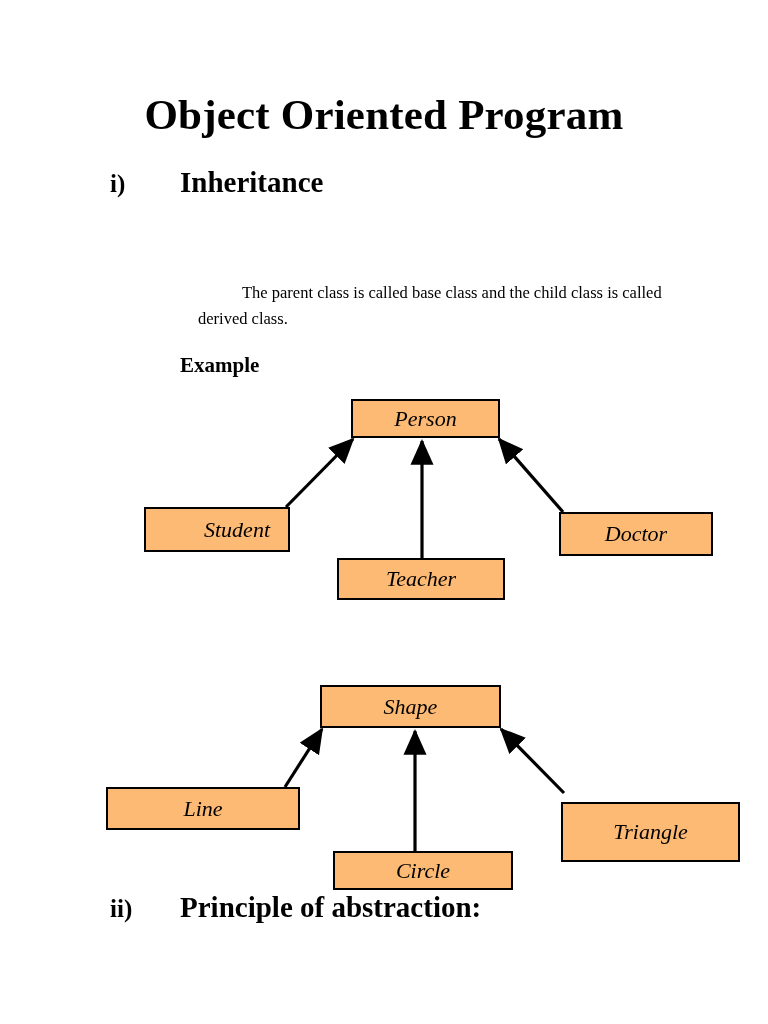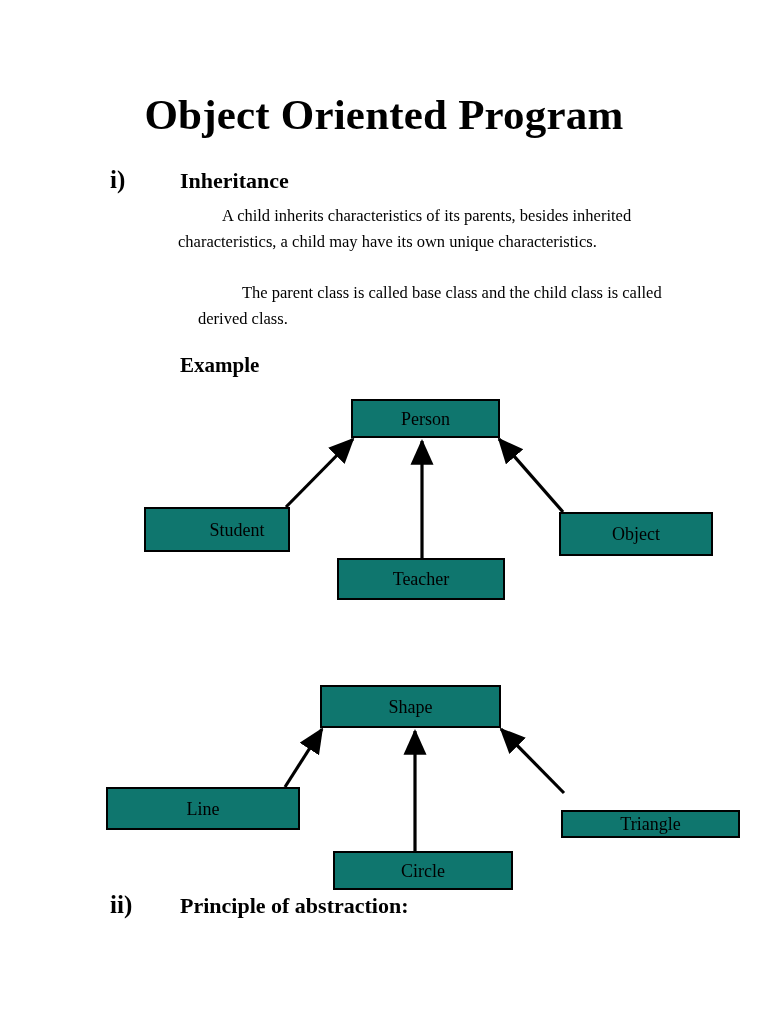--- a/index.html
+++ b/index.html
@@ -43,21 +43,21 @@
     align-items: baseline;
     font-weight: bold;
     white-space: nowrap;
   }
   .section-heading .marker {
     display: inline-block;
     font-size: 25px;
     font-weight: bold;
   }
   .section-heading .heading-text {
-    font-size: 22px;
+    font-size: 29px;
     font-weight: bold;
   }
 
   #heading-inheritance {
     left: 110px;
     top: 166px;
   }
   #heading-inheritance .marker { width: 70px; }
 
   #heading-abstraction {
@@ -110,45 +110,43 @@
   .diagram svg {
     position: absolute;
     left: 0;
     top: 0;
     overflow: visible;
   }
 
   .node-box {
     position: absolute;
     border: 2px solid #000000;
-    background: #0f766e;
+    background: #fdba74;
     box-sizing: border-box;
     display: flex;
     align-items: center;
     justify-content: center;
-    font-size: 18px;
+    font-size: 22px;
     line-height: 1;
     white-space: nowrap;
+    font-style: italic;
   }
 </style>
 </head>
 <body>
 
 <div class="page">
 
   <div class="doc-title">Object Oriented Program</div>
 
   <div class="section-heading" id="heading-inheritance">
     <span class="marker">i)</span>
     <span class="heading-text">Inheritance</span>
   </div>
 
-  <div class="body-par" id="par-one">
-    <span class="indent"></span><span>A child inherits characteristics of its parents, besides inherited characteristics, a child may have its own unique characteristics.</span>
-  </div>
 
   <div class="body-par" id="par-two">
     <span class="indent"></span><span>The parent class is called base class and the child class is called derived class.</span>
   </div>
 
   <div class="sub-heading">Example</div>
 
   <div class="diagram" id="diagram-person">
 
     <svg width="768" height="235" viewBox="0 0 768 235">
@@ -171,21 +169,21 @@
 
     <div class="node-box" style="left:144px; top:122px; width:146px; height:45px;padding-left:40px;">
       <span>Student</span>
     </div>
 
     <div class="node-box" style="left:337px; top:173px; width:168px; height:42px;">
       <span>Teacher</span>
     </div>
 
     <div class="node-box" style="left:559px; top:127px; width:154px; height:44px;">
-      <span>Object</span>
+      <span>Doctor</span>
     </div>
   </div>
 
   <div class="diagram" id="diagram-shape">
 
     <svg width="768" height="235" viewBox="0 0 768 235">
       <defs>
         <marker id="arrowB" markerWidth="9" markerHeight="9" refX="7.4" refY="3.6" orient="auto" markerUnits="strokeWidth">
           <path d="M0,0 L8,3.6 L0,7.2 z" fill="#000000"></path>
         </marker>
@@ -203,21 +201,21 @@
     </div>
 
     <div class="node-box" style="left:106px; top:117px; width:194px; height:43px;">
       <span>Line</span>
     </div>
 
     <div class="node-box" style="left:333px; top:181px; width:180px; height:39px;">
       <span>Circle</span>
     </div>
 
-    <div class="node-box" style="left:561px; top:140px; width:179px; height:28px;text-align:center;">
+    <div class="node-box" style="left:561px; top:132px; width:179px; height:60px;text-align:center;">
       <span>Triangle</span>
     </div>
   </div>
 
   <div class="section-heading" id="heading-abstraction">
     <span class="marker">ii)</span>
     <span class="heading-text">Principle of abstraction:</span>
   </div>
 
 </div>

